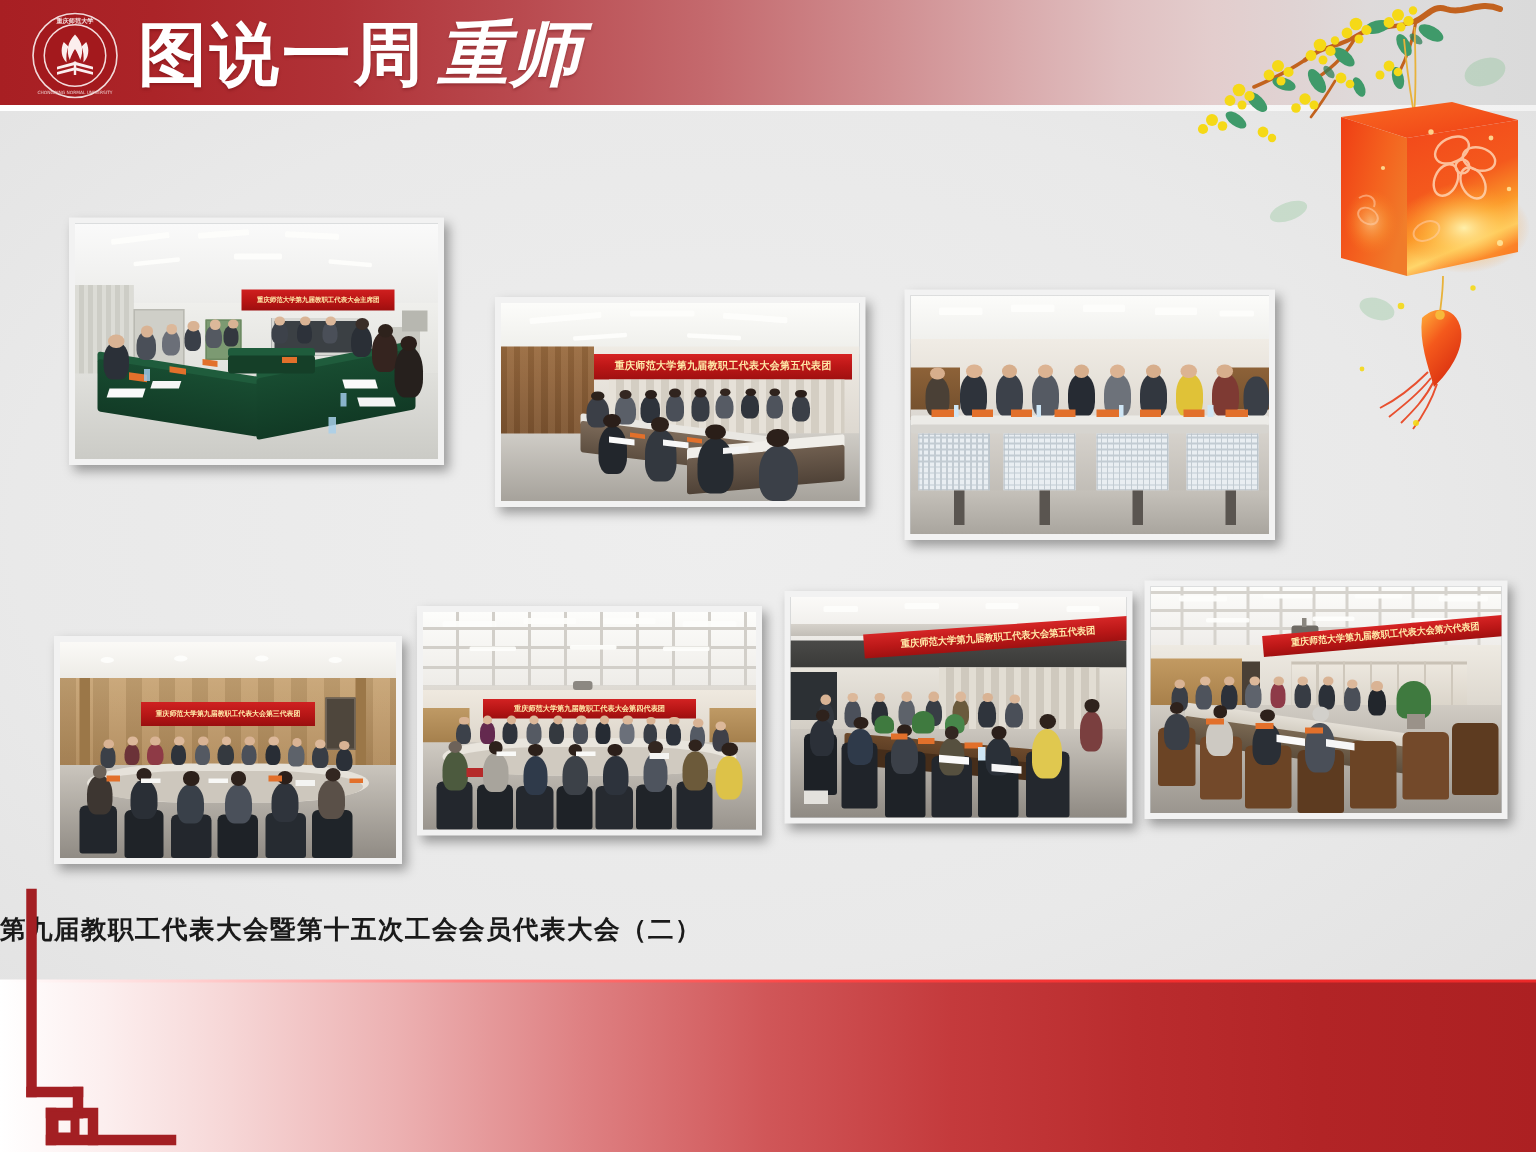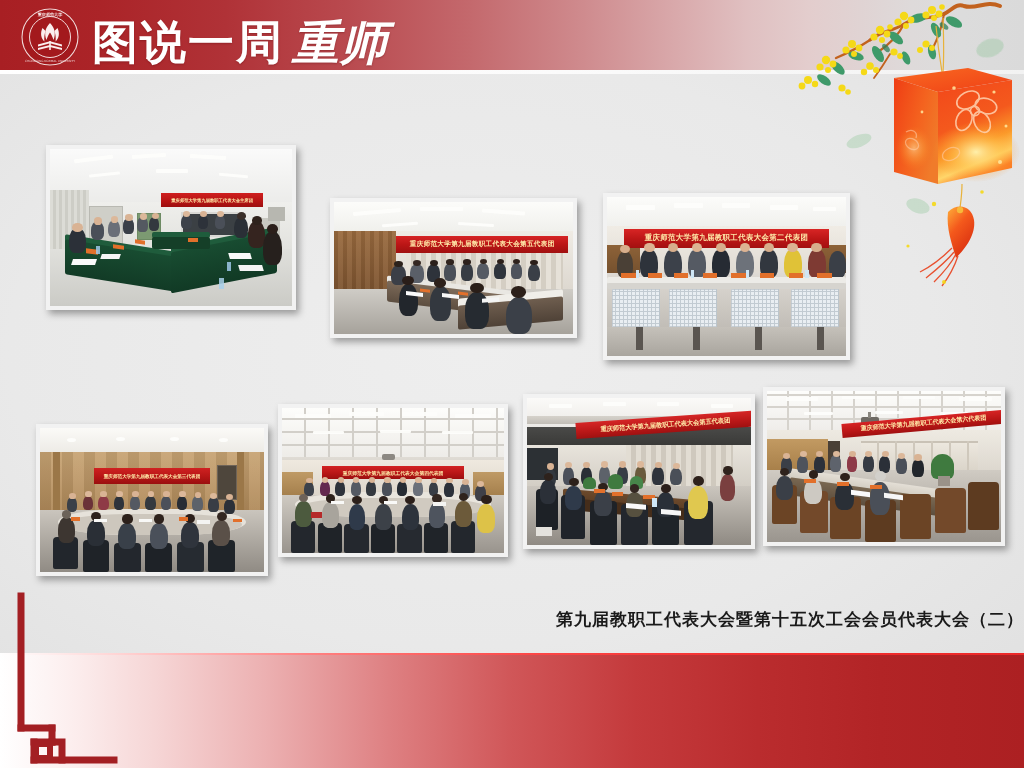--- a/index.html
+++ b/index.html
@@ -39,21 +39,21 @@
   #logo {
     position:absolute; left:20px; top:7px;
     width:60px; height:60px;
   }
   #logo svg { display:block; }
 
   
   #title-wrap {
     position:absolute; left:92px; top:4px;
     height:64px;
-    display:flex; margin-top:15px;
+    display:flex; align-items:center;
   }
   .title-block {
     font-family:"DejaVu Sans","Liberation Sans",sans-serif;
     font-size:46px; font-weight:700; color:#ffffff;
     letter-spacing:2px; line-height:1;
     text-shadow:0 1px 2px rgba(90,10,12,.35);
   }
   .title-cursive {
     font-family:"DejaVu Serif","Liberation Serif",serif;
     font-size:47px; font-weight:700; color:#ffffff;
@@ -88,21 +88,21 @@
     transform:scale(1,1.05);
   }
   .tbl { position:absolute; border-radius:2px; }
   .person { position:absolute; border-radius:48% 48% 35% 35%; }
   .chair { position:absolute; border-radius:4px 4px 2px 2px; }
   .lamp { position:absolute; background:#fdfdfb; border-radius:1px; opacity:.95; }
 
   
   #caption {
     position:absolute; left:0; top:608px; width:1024px;
-    text-align:right;
+    text-align:left;
     font-family:"DejaVu Sans","Liberation Sans",sans-serif;
     font-size:17px; font-weight:700; color:#1a1a1a;
     letter-spacing:1px;
   }
 
   
   #bottom-band {
     position:absolute; left:0; top:655px; width:1024px; height:113px;
     background:linear-gradient(90deg,
       rgba(255,255,255,1) 0%, rgba(252,238,238,1) 7%,
@@ -483,23 +483,20 @@
       <div class="lamp" style="left:28%;top:4%;width:12%;height:3%;"></div>
       <div class="lamp" style="left:48%;top:4%;width:12%;height:3%;"></div>
       <div class="lamp" style="left:68%;top:5%;width:12%;height:3%;"></div>
       <div class="lamp" style="left:86%;top:6%;width:10%;height:3%;"></div>
 
       <div style="position:absolute;left:0;top:18%;width:100%;height:30%;background:linear-gradient(180deg,#f0ece5,#e0dbd3);"></div>
 
       <div style="position:absolute;left:0;top:30%;width:14%;height:22%;background:linear-gradient(180deg,#8d6238,#704d2c);"></div>
       <div style="position:absolute;left:86%;top:30%;width:14%;height:22%;background:linear-gradient(180deg,#8d6238,#704d2c);"></div>
 
-      <div class="banner" style="left:7%;top:20%;width:86%;height:12%;background:linear-gradient(180deg,#d82525 0%,#bd1717 50%,#a31010 100%);">
-        <span style="font-size:7.4px;letter-spacing:.4px;">重庆师范大学第九届教职工代表大会第二代表团</span>
-      </div>
 
       <div style="position:absolute;left:0;top:48%;width:100%;height:52%;background:linear-gradient(180deg,#dedad4,#b2aea7);"></div>
 
       <div class="person" style="left:4%;top:34%;width:7%;height:17%;background:#4a4036;"></div>
       <div class="person" style="left:5.4%;top:30%;width:4.2%;height:5.5%;background:#d7ae8c;border-radius:50%;"></div>
       <div class="person" style="left:14%;top:33%;width:7.5%;height:18%;background:#2e333b;"></div>
       <div class="person" style="left:15.5%;top:28.8%;width:4.4%;height:5.8%;background:#dcb392;border-radius:50%;"></div>
       <div class="person" style="left:24%;top:33%;width:7.5%;height:18%;background:#3c414a;"></div>
       <div class="person" style="left:25.5%;top:28.8%;width:4.4%;height:5.8%;background:#d7ae8c;border-radius:50%;"></div>
       <div class="person" style="left:34%;top:33%;width:7.5%;height:18%;background:#555a63;"></div>

